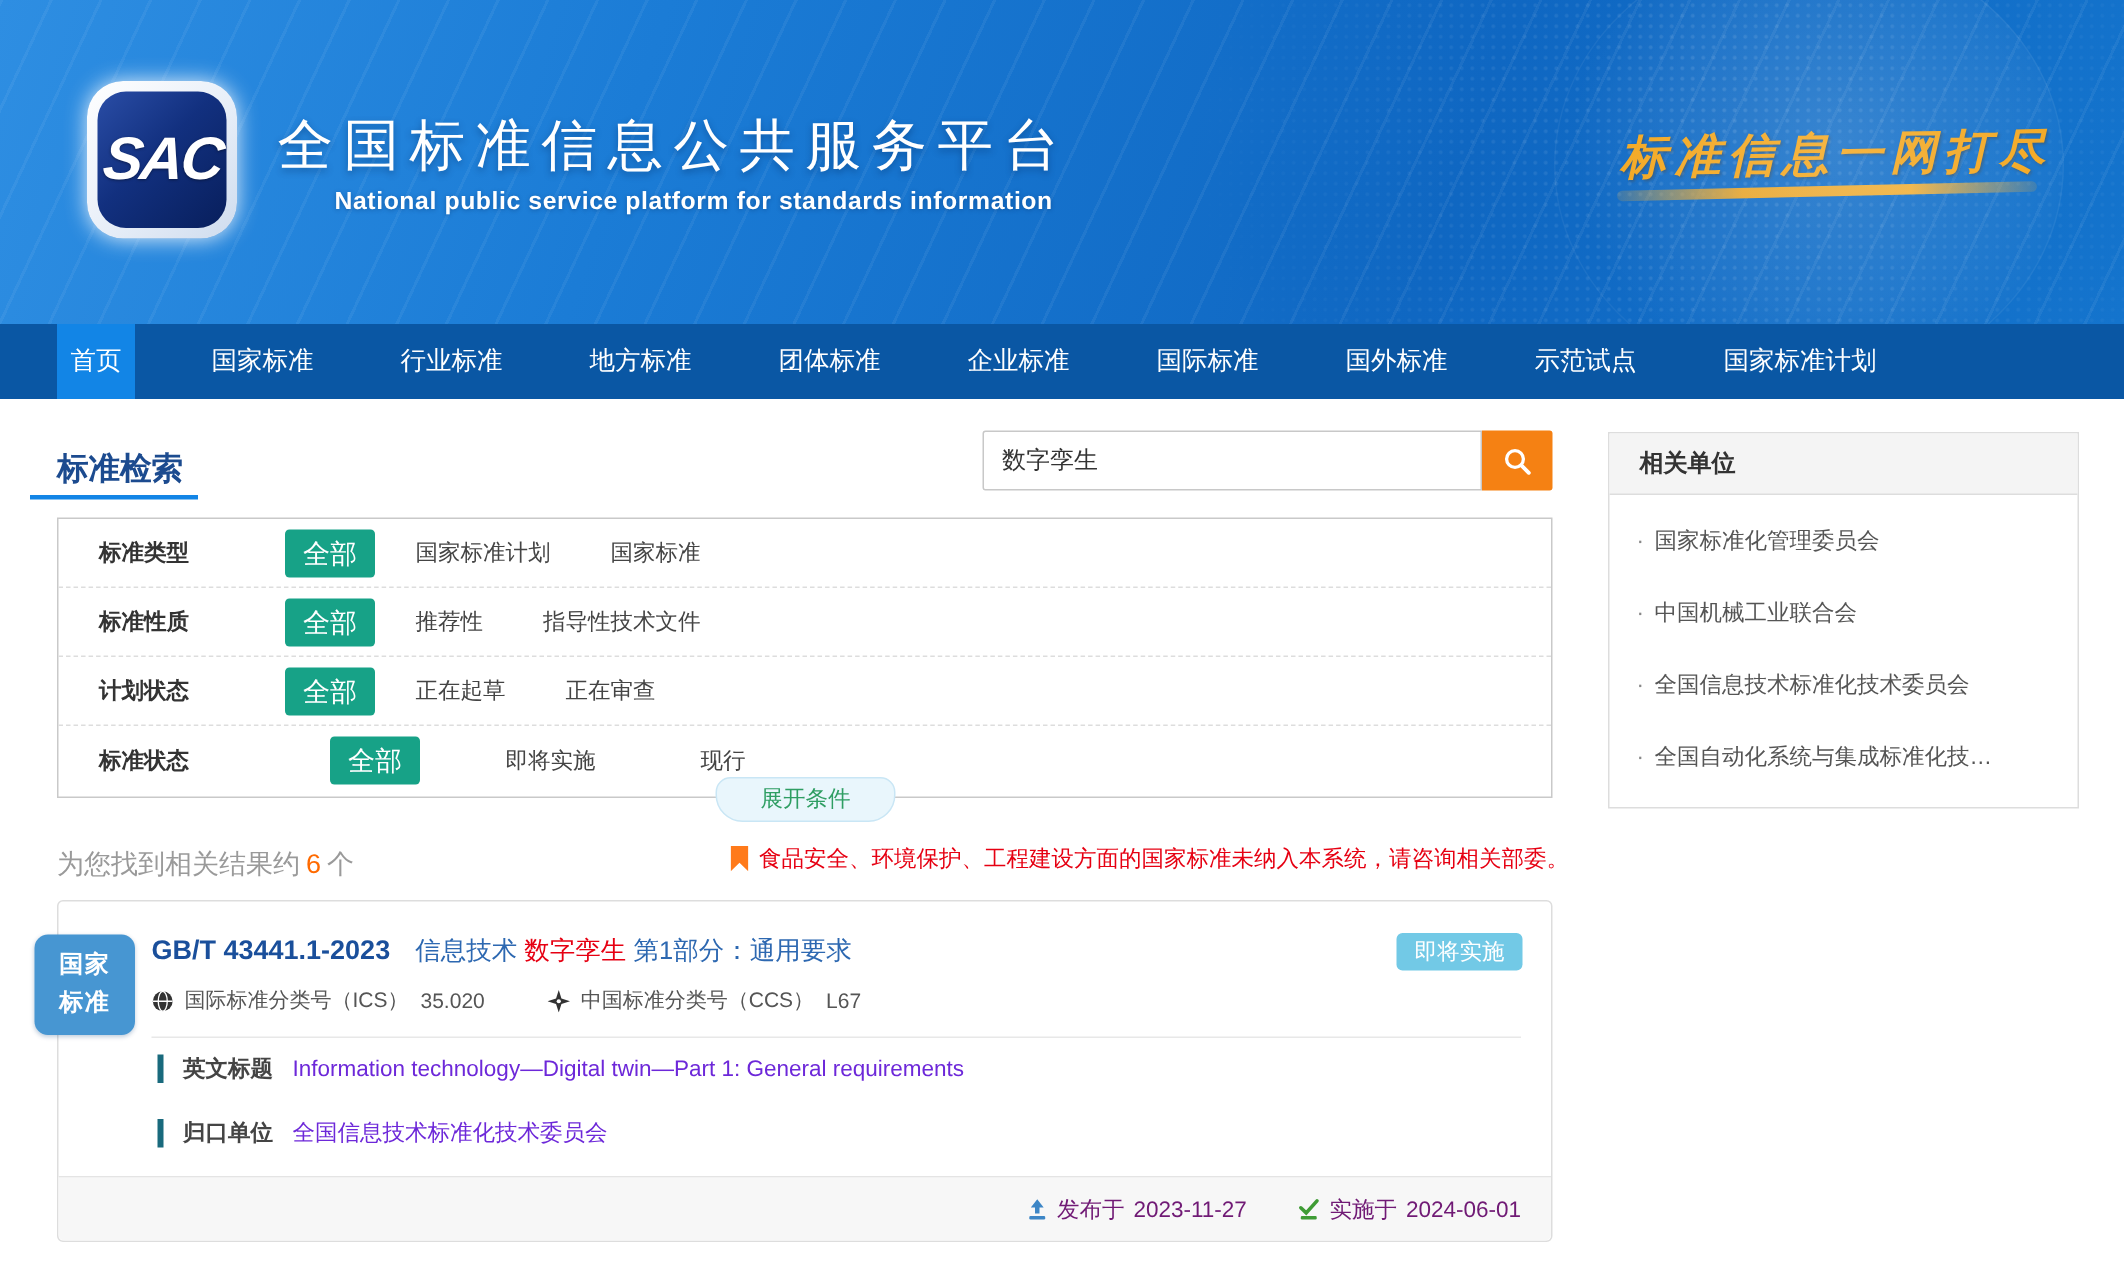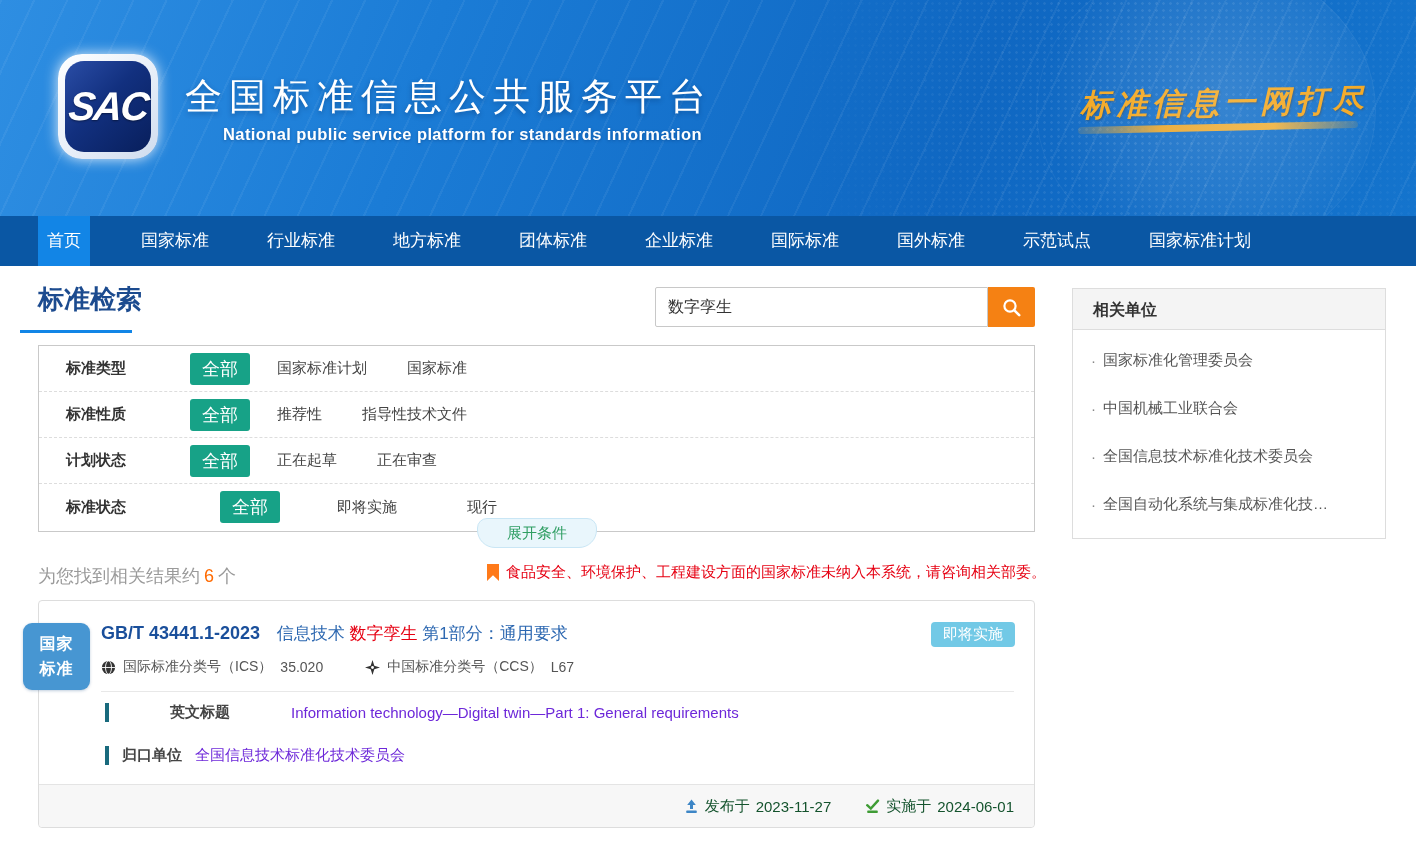--- a/index.html
+++ b/index.html
@@ -40,21 +40,21 @@
 
   
   .navbar { width:100%; height:50px; background:#0a57a4; display:flex; padding-left:38px; }
   .nav-item { color:#fff; font-size:17px; line-height:50px; padding:0 29px; white-space:nowrap; cursor:pointer; }
   .nav-item.active { background:#1285e6; padding:0 9px; }
   .nav-item:nth-child(2) { margin-left:22px; }
 
   
   .main { position:relative; width:1416px; height:579px; background:#fff; }
 
-  .section-title { position:absolute; left:38px; top:16px; font-size:26px; font-weight:bold; color:#1c4b8f; }
+  .section-title { position:absolute; left:38px; top:32px; font-size:21px; font-weight:bold; color:#1c4b8f; }
   .title-underline { position:absolute; left:20px; top:64px; width:112px; height:3px; background:#1285e6; }
 
   .search-input { position:absolute; left:655px; top:21px; width:333px; height:40px; border:1px solid #c8c8c8;
     border-radius:2px 0 0 2px; font-size:16px; color:#333; padding:0 12px; outline:none;
     font-family:"Liberation Sans","DejaVu Sans",sans-serif; }
   .search-btn { position:absolute; left:988px; top:21px; width:47px; height:40px; background:#f58113;
     border:none; border-radius:0 2px 2px 0; cursor:pointer; display:flex; align-items:center; justify-content:center; }
 
   .filter-box { position:absolute; left:38px; top:79px; width:997px; height:187px; border:1px solid #c9c9c9; }
   .filter-row { display:flex; align-items:center; height:46px; padding-left:27px; border-bottom:1px dashed #ddd; }
@@ -87,29 +87,29 @@
   .t-blue { color:#2d68b1; }
   .t-red { color:#e60012; }
   .status-badge { position:absolute; right:19px; top:21px; background:#72c9e6; color:#fff; font-size:15px;
     padding:3px 12px; border-radius:4px; }
   .meta-row { position:absolute; left:62px; top:57px; display:flex; align-items:center; font-size:14px; color:#555; }
   .meta-group { display:flex; align-items:center; margin-right:42px; }
   .meta-group .m-icon { margin-right:7px; display:flex; }
   .meta-label { margin-right:8px; }
   .card-divider { position:absolute; left:62px; right:20px; top:90px; border-top:1px solid #e8e8e8; }
   .field-row { position:absolute; left:66px; display:flex; align-items:center; }
-  .field-row.f1 { top:102px;gap:48px; }
+  .field-row.f1 { top:102px; }
   .field-row.f2 { top:145px; }
   .field-bar { width:4px; height:19px; background:#196a7d; margin-right:13px; }
   .field-label { font-size:15px; font-weight:bold; color:#444; margin-right:13px; white-space:nowrap; }
   .field-value { font-size:15px; color:#6d28d9; white-space:nowrap; }
   .card-footer { position:absolute; left:0; right:0; bottom:0; height:43px; background:#f7f7f7;
     border-top:1px solid #e4e4e4; border-radius:0 0 4px 4px; display:flex; align-items:center;
     justify-content:flex-end; padding-right:20px; }
-  .date-group { display:flex; align-items:center; margin-left:34px; font-size:15px; color:#14532d; }
+  .date-group { display:flex; align-items:center; margin-left:34px; font-size:15px; color:#701a75; }
   .date-group .d-icon { margin-right:6px; display:flex; }
   .date-label { margin-right:6px; }
 
   
   .sidebar { position:absolute; left:1072px; top:22px; width:314px; border:1px solid #ddd; background:#fff; }
   .sidebar-header { height:41px; background:#f4f4f4; border-bottom:1px solid #ddd; font-size:16px;
     font-weight:bold; color:#333; line-height:41px; padding-left:20px; }
   .sidebar-list { padding:6px 18px 10px 18px; }
   .sidebar-item { height:48px; display:flex; align-items:center; font-size:15px; color:#555; cursor:pointer;
     white-space:nowrap; overflow:hidden; }

